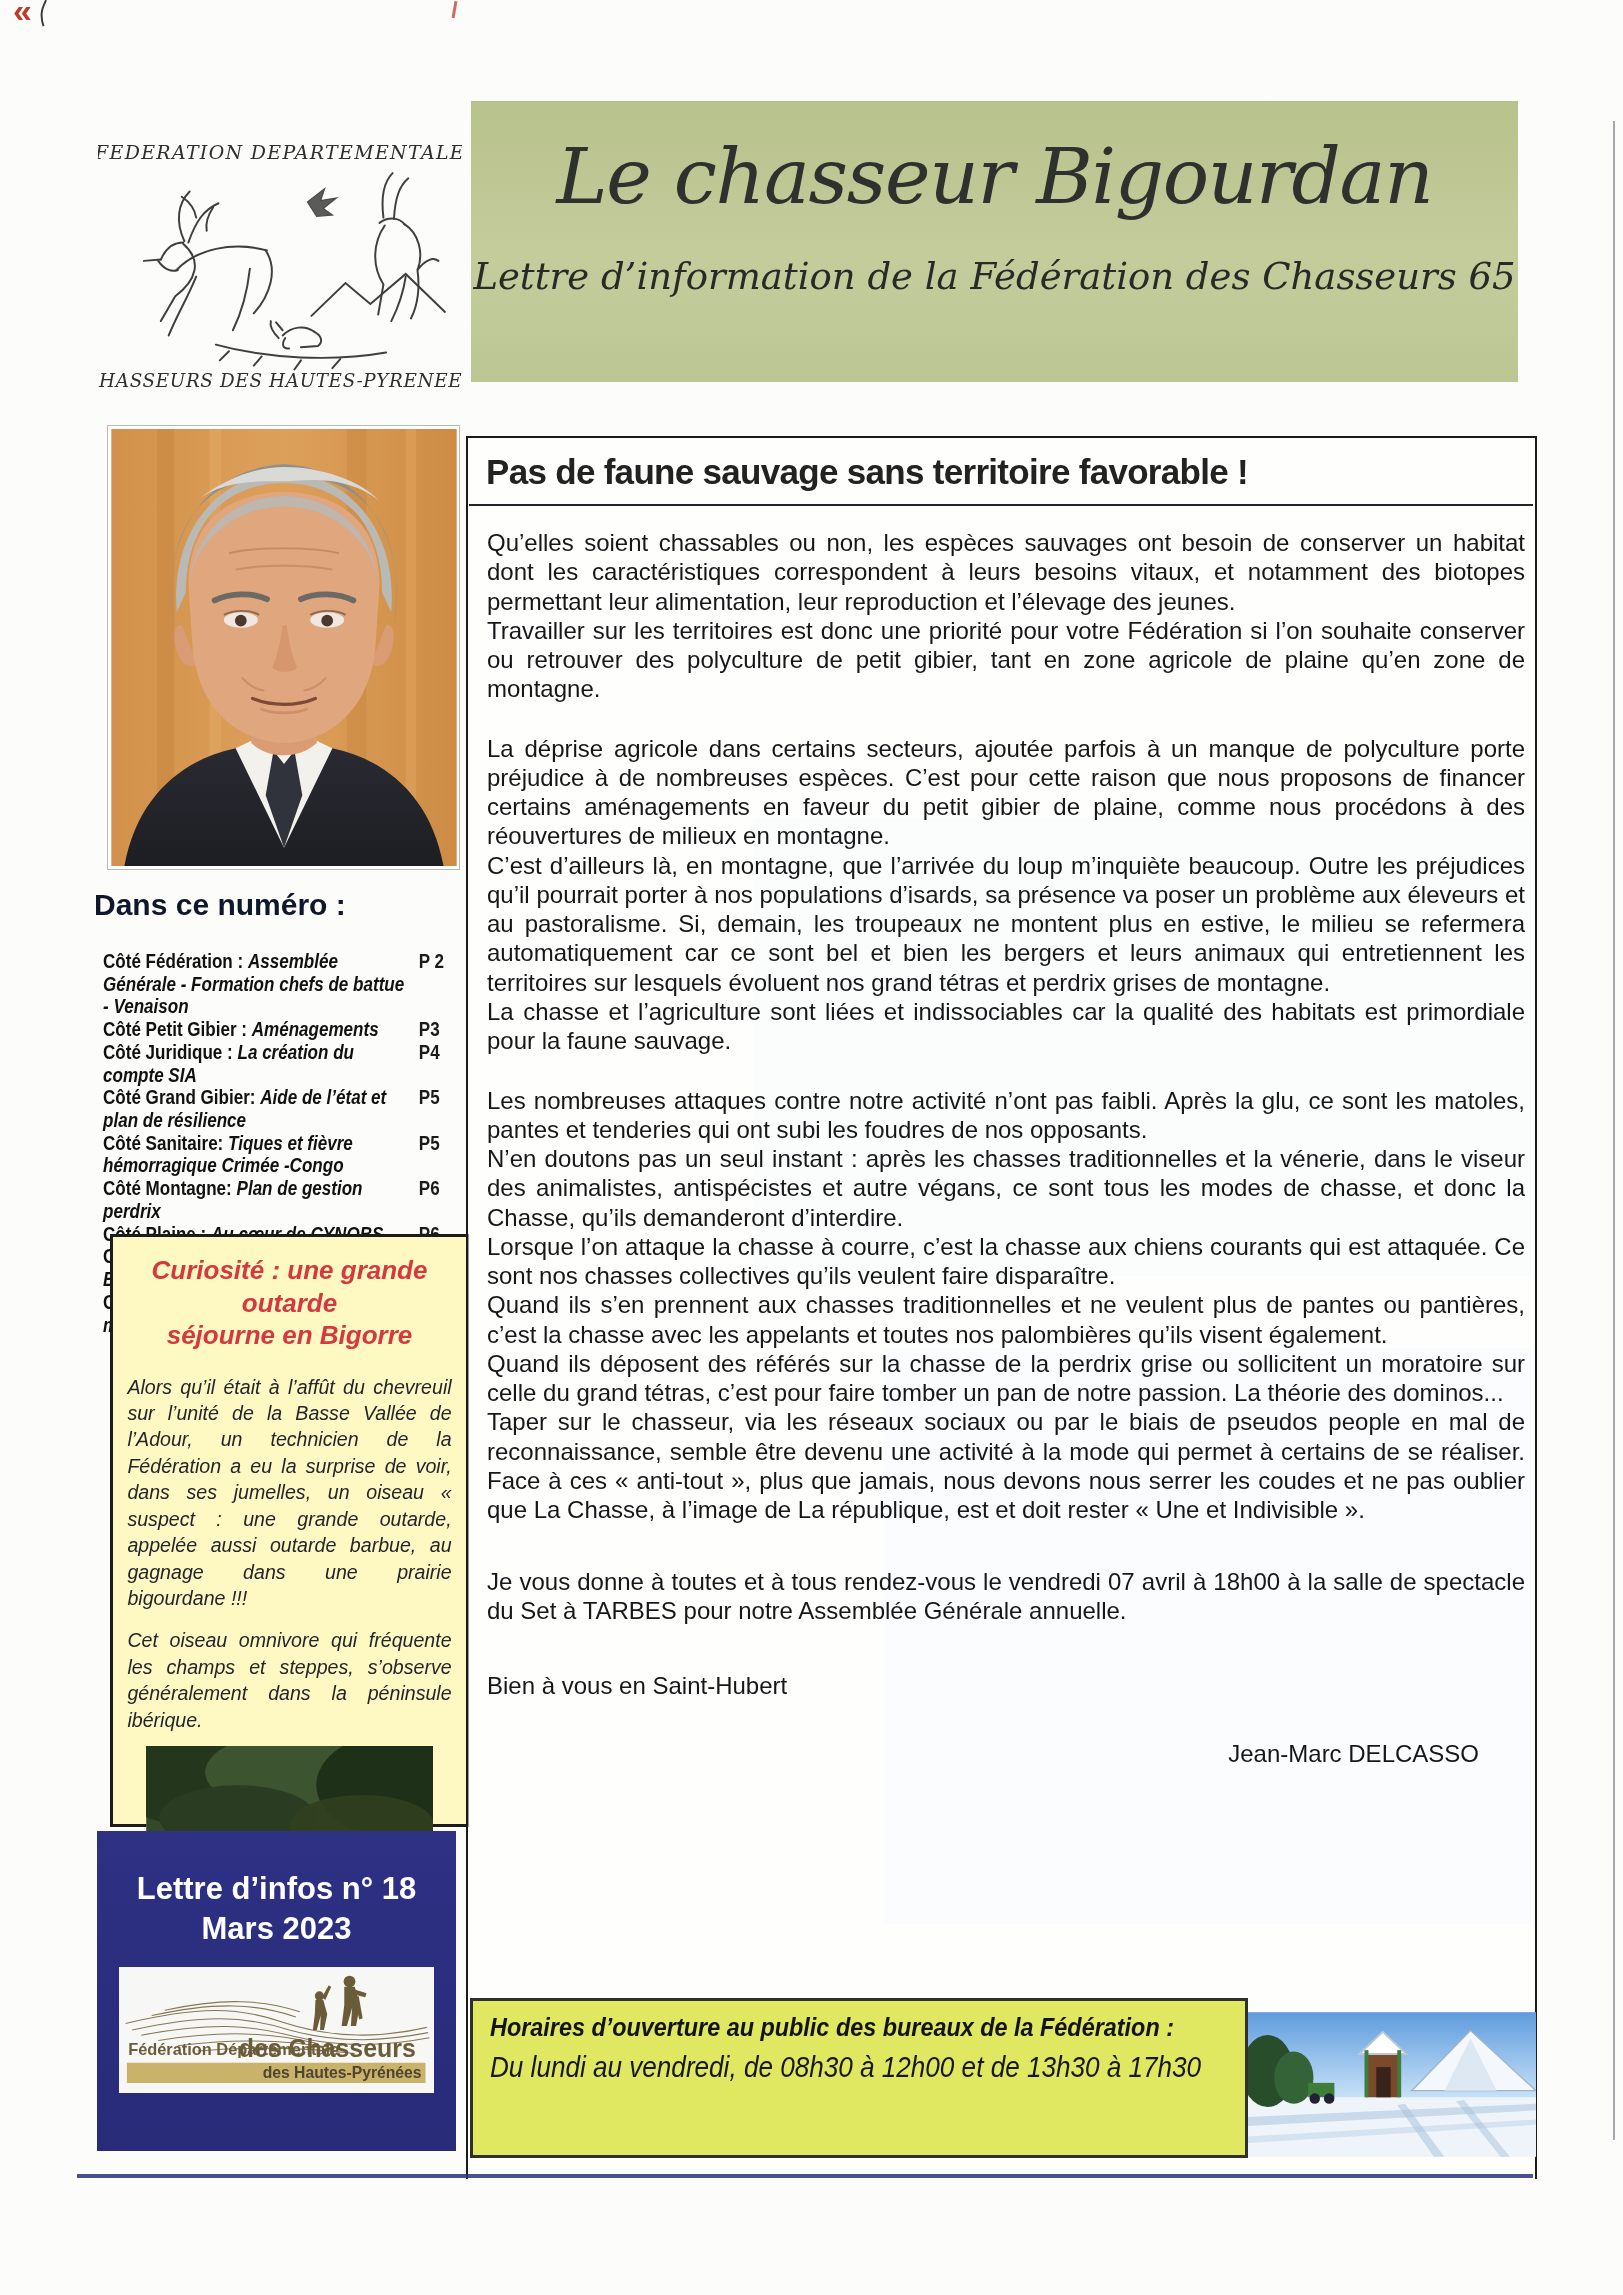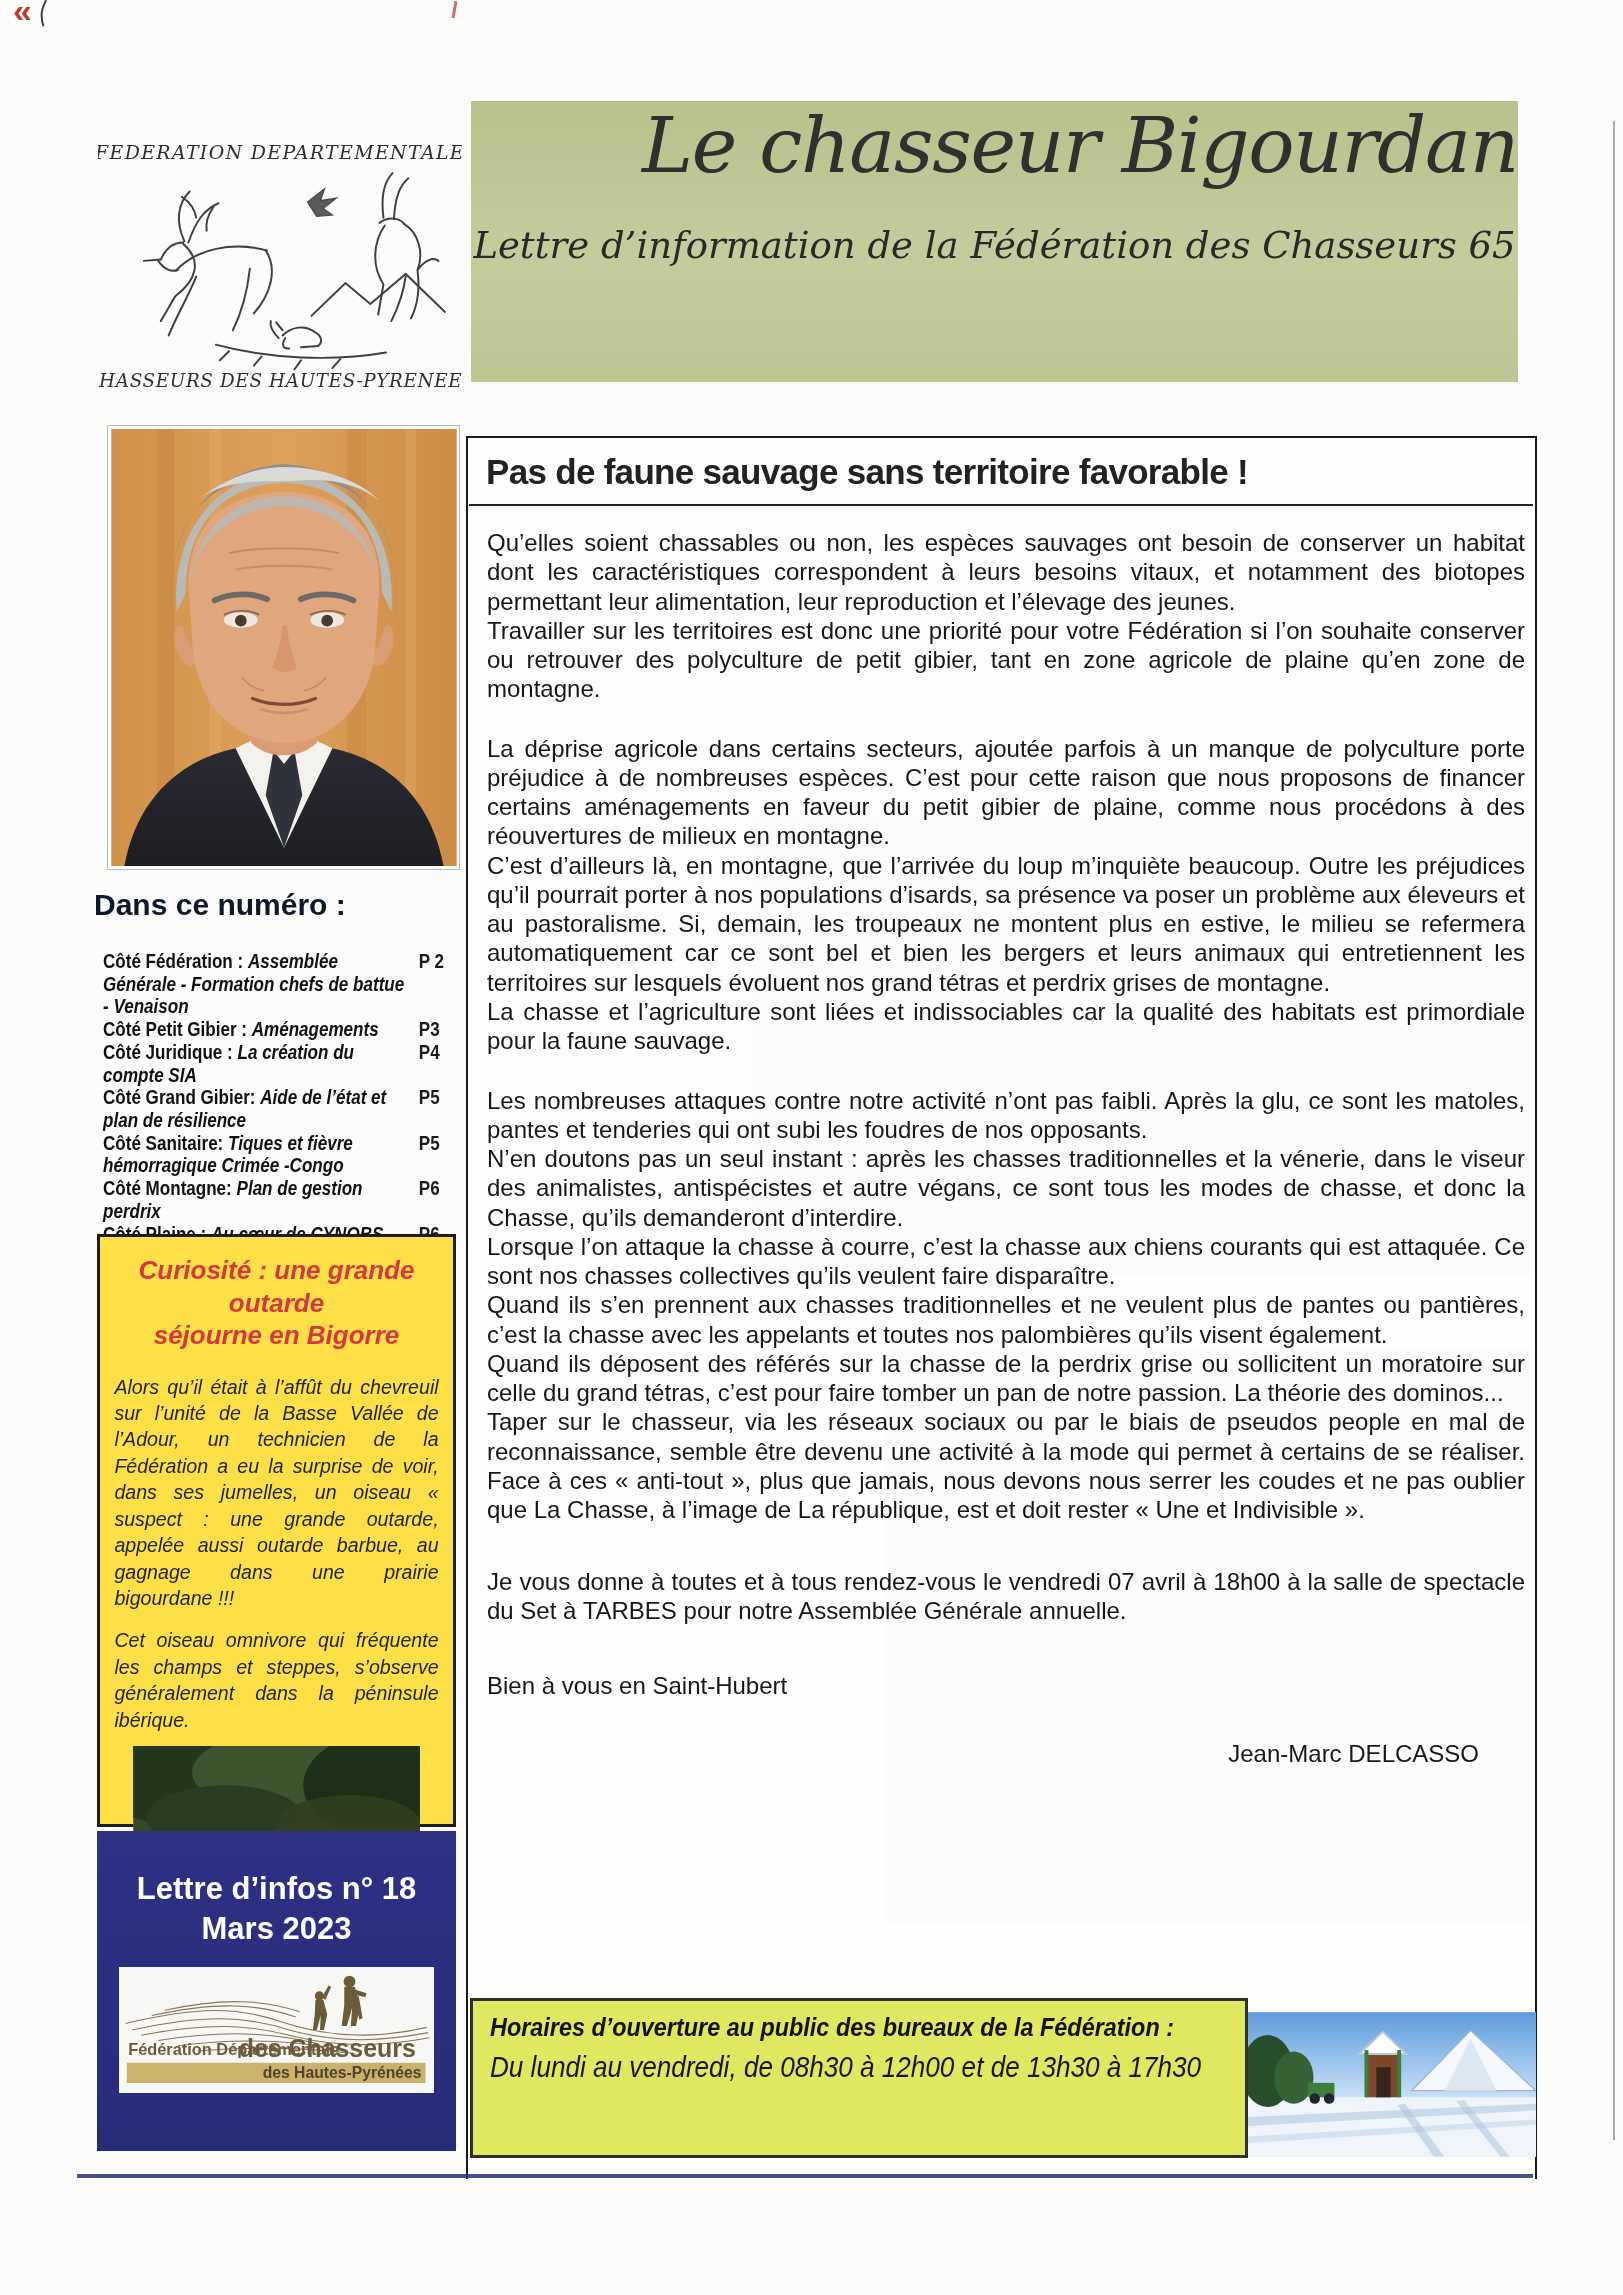--- a/index.html
+++ b/index.html
@@ -3,21 +3,21 @@
 <meta charset="utf-8">
 <style>
   html,body{margin:0;padding:0;background:#e9e9e9;}
   .page{position:relative;width:1623px;height:2295px;background:#fcfcfb;overflow:hidden;
         font-family:"Liberation Sans",sans-serif;color:#1b1b1b;}
   .abs{position:absolute;}
   .tint{position:absolute;background:#e7eef7;}
   
   .masthead{position:absolute;left:471px;top:101px;width:1047px;height:281px;
             background:linear-gradient(#b8c28c,#c4cc9c 55%,#bcc694);}
-  .masthead-title{text-align:right;font-family:"DejaVu Serif","Liberation Serif",serif;
+  .masthead-title{margin-top:31px;text-align:center;font-family:"DejaVu Serif","Liberation Serif",serif;
             font-style:italic;font-weight:500;font-size:77px;color:#2e312e;letter-spacing:-1.3px;}
   .masthead-sub{margin-top:34px;text-align:center;font-family:"DejaVu Serif","Liberation Serif",serif;
             font-style:italic;font-size:37px;color:#272a27;}
   
   .main-box{position:absolute;left:466px;top:436px;width:1067px;height:1741px;
             border:2px solid #1a1a1a;border-bottom:none;background:rgba(255,255,255,.55);}
   .article-title{position:absolute;left:486px;top:452px;width:1034px;font-size:35px;font-weight:bold;
             letter-spacing:-0.7px;color:#222;}
   .title-rule{position:absolute;left:469px;top:504px;width:1064px;height:2px;background:#23232a;}
   .body{position:absolute;left:487px;top:528px;width:1038px;font-size:24px;line-height:1.22;
@@ -27,22 +27,22 @@
   .signature{text-align:right;padding-right:46px;margin-top:39px !important;}
   
   .toc-head{position:absolute;left:94px;top:888px;font-size:30px;font-weight:bold;color:#0f172a;}
   .toc{position:absolute;left:103px;top:950px;width:414px;transform:scaleX(.87);transform-origin:left top;}
   .toc-row{display:flex;}
   .toc-text{flex:1;font-size:19.6px;line-height:1.16;color:#111;}
   .toc-label{font-weight:bold;}
   .toc-desc{font-weight:bold;font-style:italic;}
   .toc-page{width:51px;font-size:19.6px;font-weight:bold;padding-left:6.5px;line-height:1.16;}
   
-  .curio{position:absolute;left:97px;top:1234px;width:359px;height:593px;box-sizing:border-box;
-         border:3.3px solid #1c1c1c;background:#fde047;padding:17px 14.4px 0 14.4px;}
+  .curio{position:absolute;left:110px;top:1234px;width:359px;height:593px;box-sizing:border-box;
+         border:3.3px solid #1c1c1c;background:#fef9c3;padding:17px 14.4px 0 14.4px;}
   .curio-title{font-size:26px;font-weight:bold;font-style:italic;color:#d5393f;text-align:center;line-height:1.25;}
   .curio-body{margin-top:22px;font-size:19.6px;font-style:italic;line-height:1.35;text-align:justify;color:#24242b;}
   .curio-photo{display:block;margin:13px auto 0 auto;}
   
   .issue{position:absolute;left:97px;top:1831px;width:359px;height:320px;
          background:linear-gradient(#2e3184,#282b78);}
   .issue-t{margin-top:38px;text-align:center;color:#fff;font-weight:bold;font-size:31px;line-height:1.3;}
   .issue-t2{text-align:center;color:#fff;font-weight:bold;font-size:31px;line-height:1.3;}
   .fdc-panel{position:absolute;left:22px;top:136px;width:315px;height:126px;background:#f7f7f5;}
   

